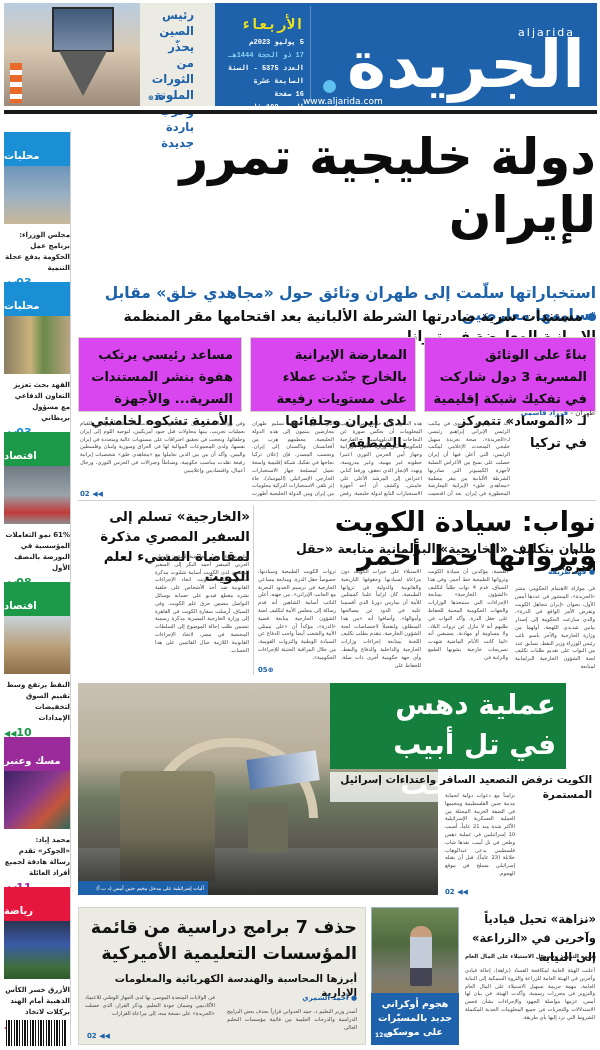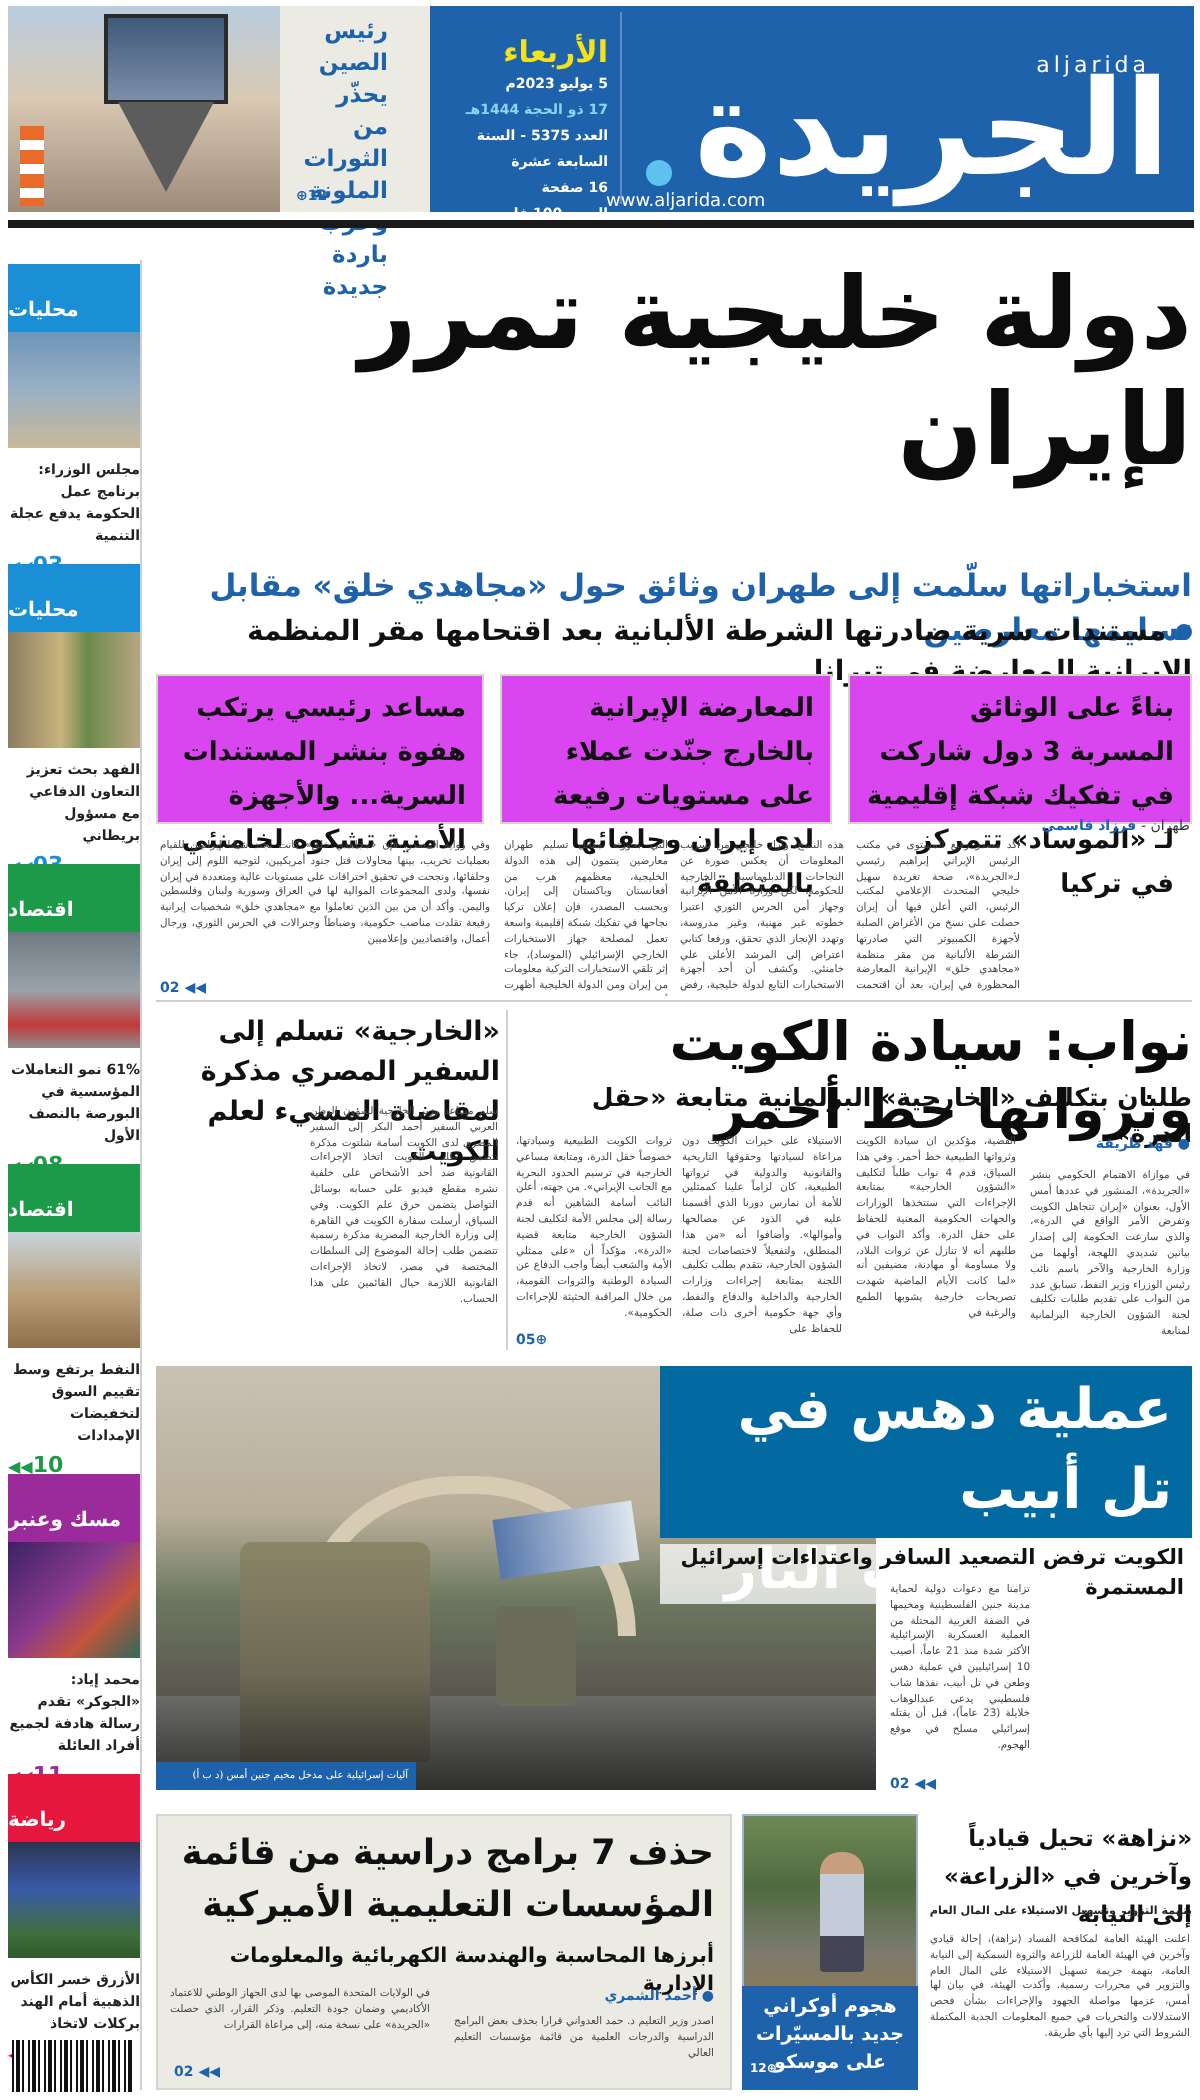--- a/index.html
+++ b/index.html
@@ -9,21 +9,21 @@
 
     
     .masthead { left: 0; top: 0; width: 600px; height: 118px; }
     .mast-blue { position: absolute; left: 215px; top: 3px; width: 382px; height: 103px; background: #1d62aa; }
     .mast-logo { position: absolute; left: 295px; top: 12px; width: 300px; height: 92px; text-align: right; }
     .logo-latin { position: absolute; right: 20px; top: 14px; color: #ffffff; font-family: "DejaVu Sans", sans-serif; font-size: 11px; letter-spacing: 2px; direction: ltr; }
     .logo-ar { position: absolute; right: 10px; top: 18px; color: #ffffff; font-family: "DejaVu Sans", sans-serif; font-weight: bold; font-size: 66px; line-height: 70px; letter-spacing: -3px; }
     .logo-dot { position: absolute; left: 28px; top: 68px; width: 13px; height: 13px; border-radius: 50%; background: #5ec1f0; }
     .logo-url { position: absolute; left: 8px; top: 84px; color: #ffffff; font-size: 9px; direction: ltr; }
     .mast-sep { position: absolute; left: 310px; top: 6px; width: 1px; height: 96px; background: #5a8dc6; }
-    .mast-date { position: absolute; left: 218px; top: 6px; width: 90px; height: 96px; color: #fff; text-align: right; padding-right: 4px; }
+    .mast-date { position: absolute; left: 218px; top: 6px; width: 90px; height: 96px; color: #fff; text-align: right; padding-right: 4px; font-family: Liberation Mono, monospace; }
     .mast-day { color: #f3e21b; font-weight: bold; font-size: 15px; line-height: 20px; margin-top: 10px; }
     .mast-line { font-size: 7px; line-height: 13px; font-weight: bold; }
     .mast-line.hl { color: #8fd3f5; }
     .teaser-box { position: absolute; left: 140px; top: 3px; width: 75px; height: 103px; background: #ecebe3; padding: 4px 21px; text-align: right; }
     .teaser-title { color: #1d62aa; font-weight: bold; font-size: 11.5px; line-height: 16px; }
     .teaser-page { position: absolute; left: 8px; bottom: 4px; color: #1d62aa; font-size: 7px; font-weight: bold; direction: ltr; }
     .teaser-photo { position: absolute; left: 4px; top: 3px; width: 136px; height: 103px; background: linear-gradient(180deg, #b9cde0 0%, #d9c9b3 45%, #9c8b7a 100%); overflow: hidden; }
     .tp-screen { position: absolute; left: 48px; top: 4px; width: 62px; height: 45px; background: linear-gradient(180deg,#3f5a7a,#7c8ea8); border: 2px solid #2b2b2b; }
     .tp-funnel { position: absolute; left: 55px; top: 48px; width: 0; height: 0; border-left: 24px solid transparent; border-right: 24px solid transparent; border-top: 45px solid #5c5c5c; }
     .tp-pole { position: absolute; left: 6px; top: 60px; width: 12px; height: 40px; background: repeating-linear-gradient(180deg, #e96b2b 0 7px, #ffffff 7px 12px); }
@@ -63,21 +63,21 @@
     .story3-hl { left: 78px; top: 506px; width: 172px; text-align: right; font-weight: bold; font-size: 13.5px; line-height: 20px; color: #111; }
 
     
     .photo-main { left: 78px; top: 683px; width: 360px; height: 212px; overflow: hidden; background: linear-gradient(180deg, #c9c2b4 0%, #b8ae99 35%, #6c7860 55%, #5d5a52 75%, #3d3d3b 100%); }
     .pm-arch { position: absolute; left: 70px; top: 55px; width: 170px; height: 80px; border: 9px solid #d8cbb3; border-bottom: none; border-radius: 90px 90px 0 0; }
     .pm-vehicle { position: absolute; left: 42px; top: 88px; width: 95px; height: 110px; background: linear-gradient(180deg,#8b8568,#6d6a55 60%,#3a3a33); border-radius: 6px 6px 2px 2px; }
     .pm-vehicle2 { position: absolute; left: 170px; top: 120px; width: 40px; height: 50px; background: #6b6d5a; border-radius: 3px; }
     .pm-banner { position: absolute; left: 170px; top: 72px; width: 70px; height: 30px; background: linear-gradient(90deg,#5577aa,#dfe6ee); transform: rotate(-8deg); }
     .pm-road { position: absolute; left: 0; top: 165px; width: 360px; height: 47px; background: linear-gradient(180deg,#6a6a67,#2f2f2e); }
     .photo-caption { position: absolute; left: 0; bottom: 0; width: 130px; height: 14px; background: #1d62aa; color: #fff; font-size: 5px; line-height: 14px; text-align: right; padding-right: 4px; }
-    .jenin-box { left: 330px; top: 683px; width: 266px; height: 86px; background: #0369a1; color: #fff; text-align: right; padding: 2px 10px; font-weight: bold; font-size: 28px; line-height: 40px; }
+    .jenin-box { left: 330px; top: 683px; width: 236px; height: 86px; background: #15803d; color: #fff; text-align: right; padding: 2px 10px; font-weight: bold; font-size: 28px; line-height: 40px; }
     .jenin-sub { left: 330px; top: 772px; width: 266px; text-align: right; font-weight: bold; font-size: 10.5px; line-height: 15px; color: #111; background: rgba(255,255,255,0.75); padding-right: 4px; }
     .jenin-body { left: 445px; top: 792px; width: 70px; }
 
     
     .edu-box { left: 78px; top: 907px; width: 288px; height: 138px; background: #ecebe3; border: 1px solid #d6d5cc; }
     .edu-hl { position: absolute; right: 8px; top: 6px; width: 270px; text-align: right; font-weight: bold; font-size: 17.5px; line-height: 26px; color: #111; }
     .edu-sub { position: absolute; right: 8px; top: 64px; width: 275px; text-align: right; font-weight: bold; font-size: 10.2px; line-height: 14px; color: #111; }
     .ukr-photo { left: 371px; top: 907px; width: 88px; height: 90px; background: linear-gradient(180deg,#6f8a55 0%,#4f6a3f 40%,#7b7a6d 75%,#8a7a5e 100%); border: 1px solid #9eb3cc; overflow: hidden; }
     .ukr-person { position: absolute; left: 38px; top: 18px; width: 22px; height: 60px; background: linear-gradient(180deg,#c89f7e 0 18%,#c3ccd8 18% 70%,#445 70%); border-radius: 10px 10px 2px 2px; }
     .ukr-box { left: 371px; top: 993px; width: 88px; height: 52px; background: #1d62aa; color: #fff; text-align: center; font-weight: bold; font-size: 9.5px; line-height: 14px; padding-top: 4px; }

